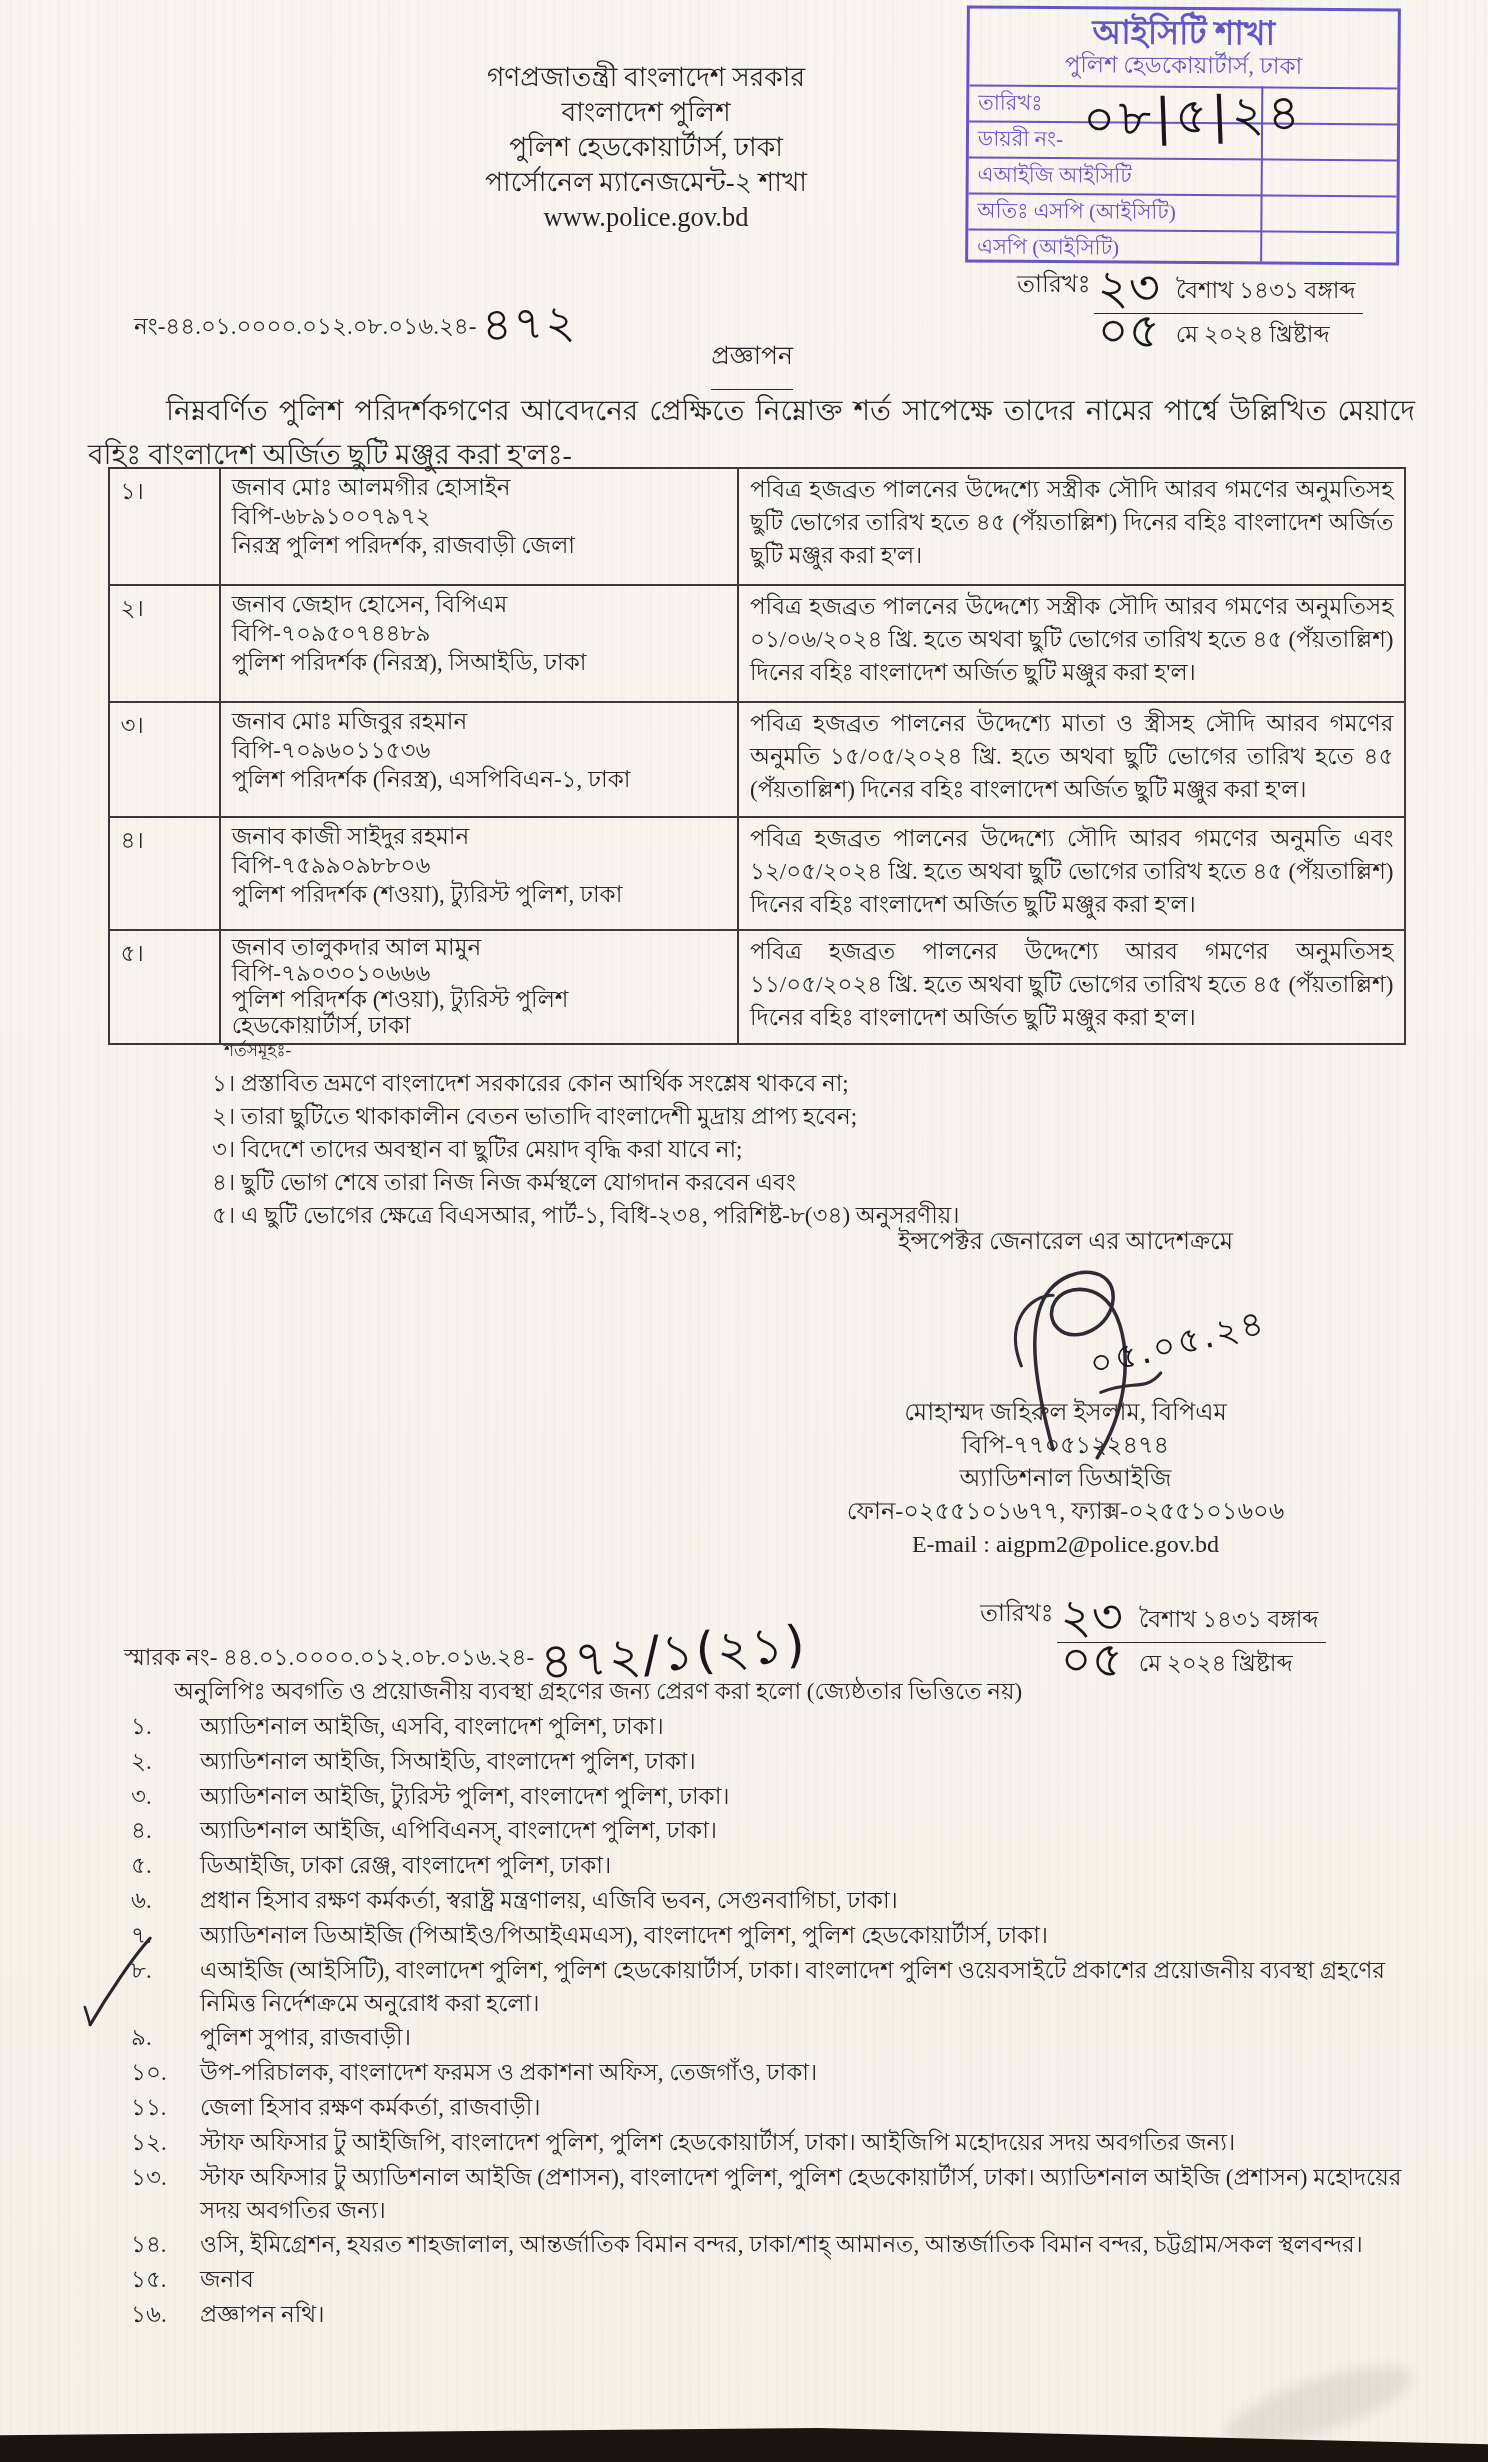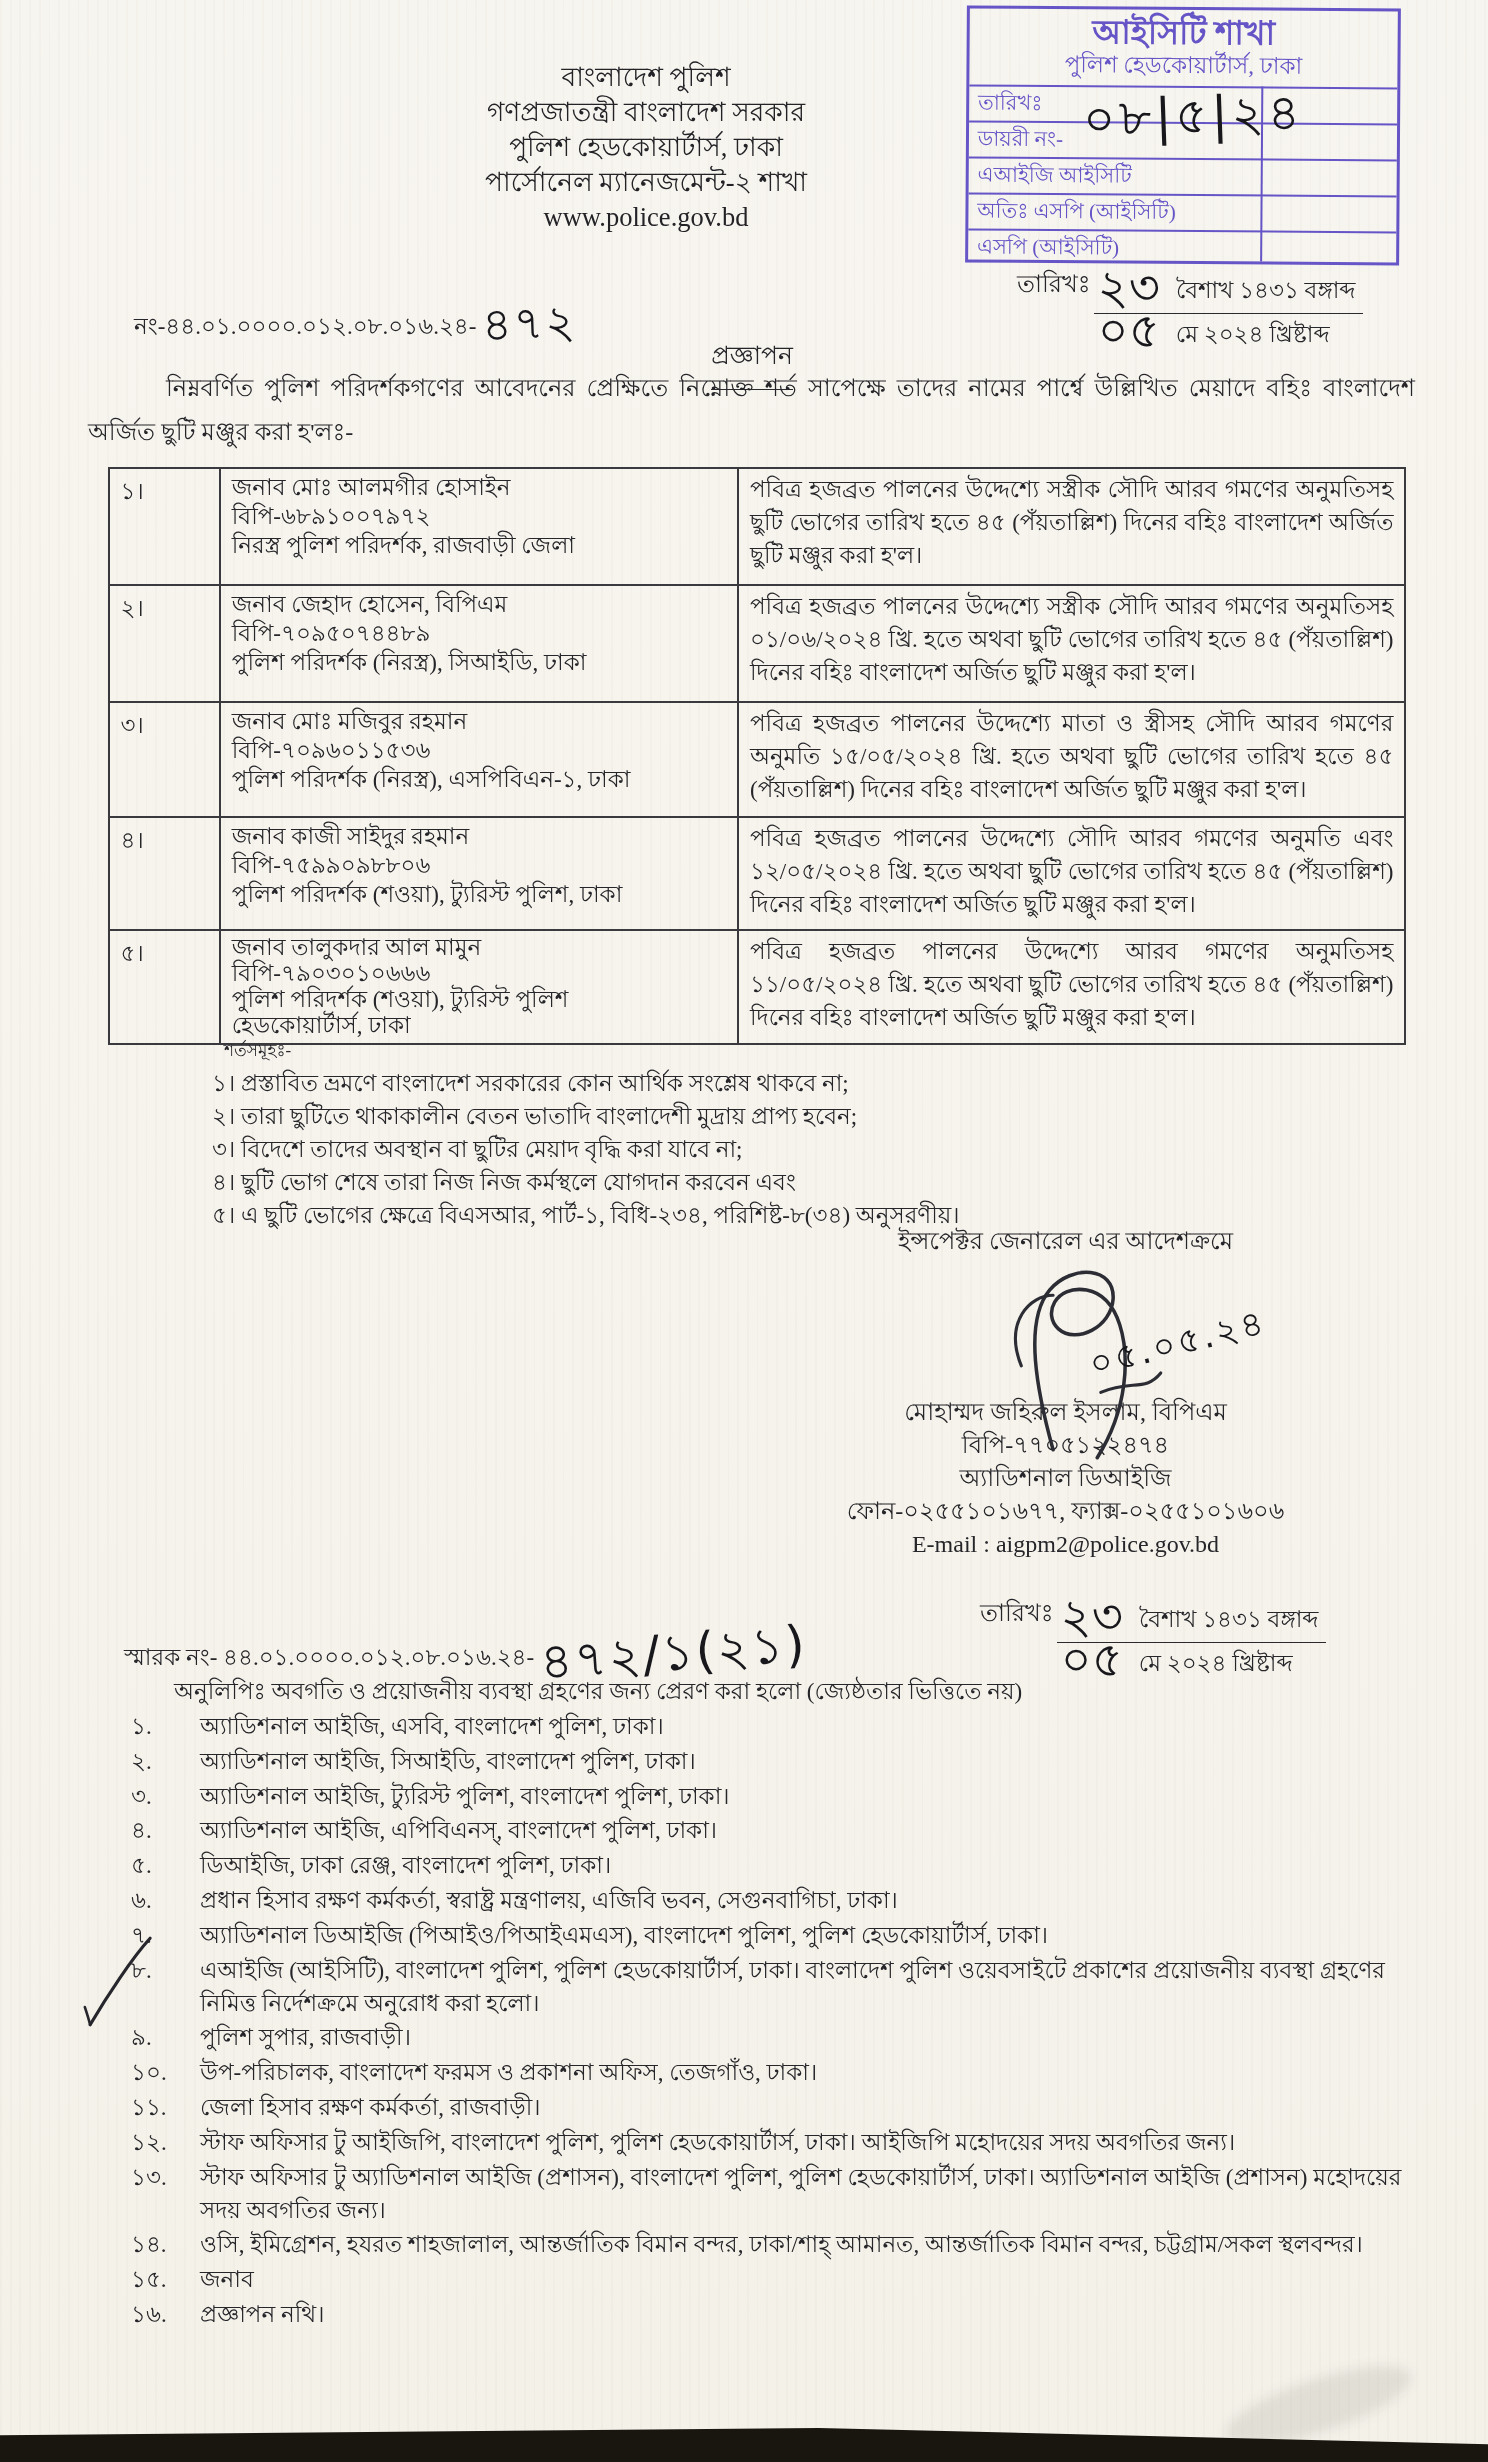--- a/index.html
+++ b/index.html
@@ -40,21 +40,21 @@
   .frac .bot{padding:1.8px 7px 0 3.5px;white-space:nowrap;}
   .frac .printed{font-size:23px;}
   .frac .hw{font-size:48px;line-height:8.8px;position:relative;top:5.3px;margin-right:12.4px;}
   
   .refline{font-size:23px;white-space:nowrap;}
   .hw-num{font-size:46px;letter-spacing:1.8px;position:relative;top:5.3px;display:inline-block;transform:rotate(-2deg);}
   
   .doc-title{left:177px;top:336px;width:1150px;text-align:center;font-size:25px;}
   .doc-title span{border-bottom:1.8px solid #2a2a2e;padding-bottom:20px;text-align:center;}
   
-  .intro{left:88px;top:366px;width:1327px;font-size:24px;line-height:44px;text-indent:78px;text-align:justify;}
+  .intro{left:88px;top:389px;width:1327px;font-size:28px;line-height:44px;text-indent:78px;text-align:justify;}
   
   table.leave{border-collapse:collapse;table-layout:fixed;width:1298px;}
   table.leave td{border:2.1px solid #3a3a3e;vertical-align:top;padding:4.4px 10.6px 3.5px 10.6px;font-size:23px;}
   td.serial{width:88px;text-align:left;padding-left:25px;}
   td.nm{width:495px;white-space:pre-line;line-height:29px;margin-top:40px;}
   td.det{line-height:33px;text-align:justify;}
   
   .cond-h{font-size:17px;}
   .cond-i{font-size:23px;line-height:33px;white-space:nowrap;}
   
@@ -71,22 +71,22 @@
   .smudge{left:1221px;top:2379px;width:195px;height:53px;background:rgba(60,55,45,0.10);
     filter:blur(5.3px);transform:rotate(-18deg);border-radius:50%;}
   .tick{z-index:3;}
 </style>
 </head>
 <body>
 
 <div class="page">
 
   <div class="abs hdr">
+    <div>গণপ্রজাতন্ত্রী বাংলাদেশ সরকার</div>
     <div>বাংলাদেশ পুলিশ</div>
-    <div>গণপ্রজাতন্ত্রী বাংলাদেশ সরকার</div>
     <div>পুলিশ হেডকোয়ার্টার্স, ঢাকা</div>
     <div>পার্সোনেল ম্যানেজমেন্ট-২ শাখা</div>
     <div>www.police.gov.bd</div>
   </div>
 
   <div class="abs stamp">
     <div class="stamp-title">আইসিটি শাখা</div>
     <div class="stamp-sub">পুলিশ হেডকোয়ার্টার্স, ঢাকা</div>
     <div class="stamp-rows">
       <div class="stamp-row">তারিখঃ</div>

